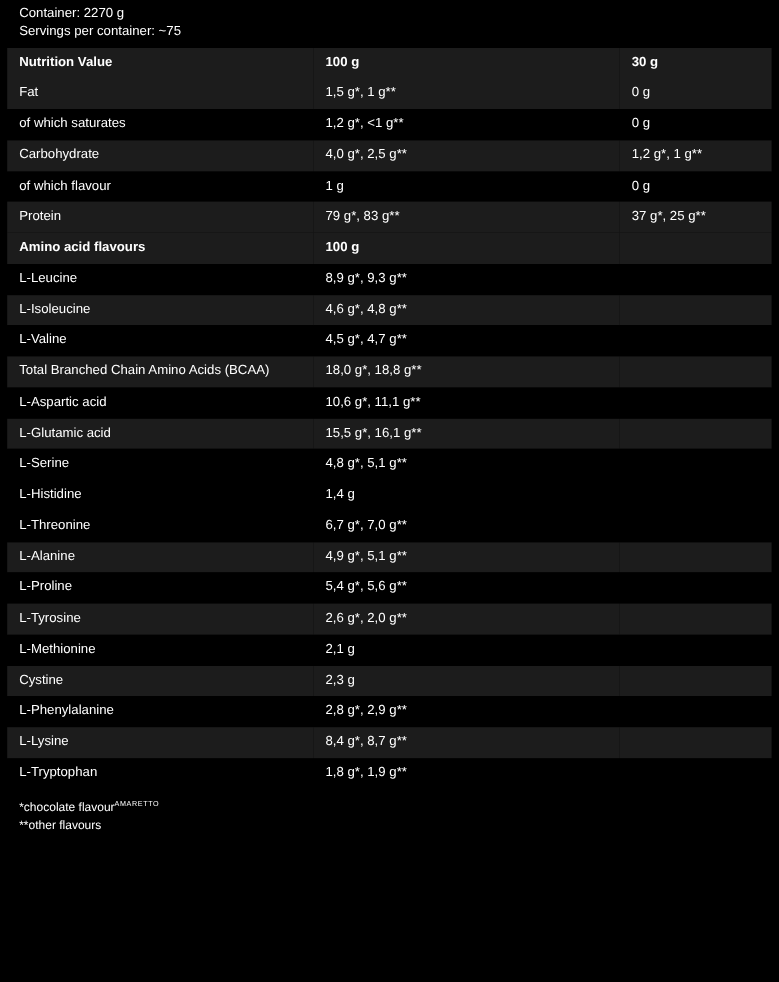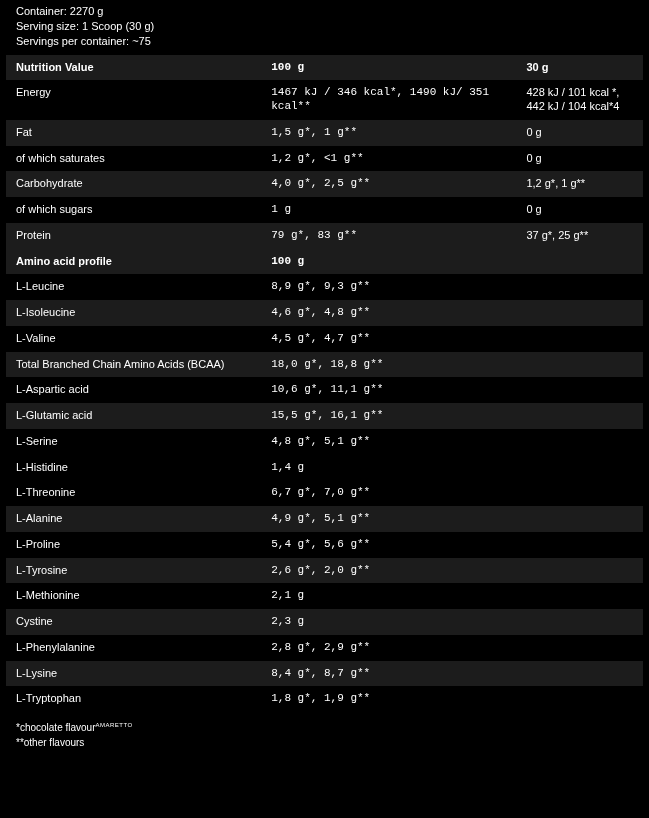--- a/index.html
+++ b/index.html
@@ -42,85 +42,78 @@
   table.nutrition td, table.nutrition th {
     padding: 6px 8px 6px 10px;
     vertical-align: top;
     text-align: left;
     font-weight: normal;
     font-size: 11px;
     line-height: 1.25;
     border: none;
   }
   table.nutrition td.col0 { width: 252px; margin-left: 30px; }
-  table.nutrition td.col1 { width: 252px; font-family: Liberation Mono, monospace; }
+  table.nutrition td.col1 { width: 252px; }
   table.nutrition td.col2 { width: 125px; }
   tr.head td { font-weight: bold; }
   tr.section td { font-weight: bold; }
 
   .footnotes {
     padding: 8px 10px 4px 10px;
     font-size: 10px;
     line-height: 1.5;
   }
   .footnotes sup { font-size: 6px; letter-spacing: 0.5px; }
 
   .twoline { white-space: pre-line; }
 </style>
 </head>
 <body>
 
 <div class="page">
 
   <div class="header-block">
     <div>Container: 2270 g</div>
-    <div>Serving size: 1 Scoop (30 g)</div>
     <div>Servings per container: ~75</div>
   </div>
 
   <table class="nutrition">
     <tbody id="table-body">
         <tr class="head row-odd">
           <td class="col0">Nutrition Value</td>
           <td class="col1">100 g</td>
           <td class="col2">30 g</td>
         </tr>
-        <tr class="row-even">
-          <td class="col0">Energy</td>
-          <td class="col1 twoline">1467 kJ / 346 kcal*, 1490 kJ/ 351 kcal**</td>
-          <td class="col2 twoline">428 kJ / 101 kcal *,
-442 kJ / 104 kcal*4</td>
-        </tr>
         <tr class="row-odd">
           <td class="col0">Fat</td>
           <td class="col1 twoline">1,5 g*, 1 g**</td>
           <td class="col2 twoline">0 g</td>
         </tr>
         <tr class="row-even">
           <td class="col0">of which saturates</td>
           <td class="col1 twoline">1,2 g*, &lt;1 g**</td>
           <td class="col2 twoline">0 g</td>
         </tr>
         <tr class="row-odd">
           <td class="col0">Carbohydrate</td>
           <td class="col1 twoline">4,0 g*, 2,5 g**</td>
           <td class="col2 twoline">1,2 g*, 1 g**</td>
         </tr>
         <tr class="row-even">
-          <td class="col0">of which sugars</td>
+          <td class="col0">of which flavour</td>
           <td class="col1 twoline">1 g</td>
           <td class="col2 twoline">0 g</td>
         </tr>
         <tr class="row-odd">
           <td class="col0">Protein</td>
           <td class="col1 twoline">79 g*, 83 g**</td>
           <td class="col2 twoline">37 g*, 25 g**</td>
         </tr>
         <tr class="row-odd section">
-          <td class="col0">Amino acid profile</td>
+          <td class="col0">Amino acid flavours</td>
           <td class="col1 twoline">100 g</td>
           <td class="col2 twoline"></td>
         </tr>
         <tr class="row-even">
           <td class="col0">L-Leucine</td>
           <td class="col1 twoline">8,9 g*, 9,3 g**</td>
           <td class="col2 twoline"></td>
         </tr>
         <tr class="row-odd">
           <td class="col0">L-Isoleucine</td>

